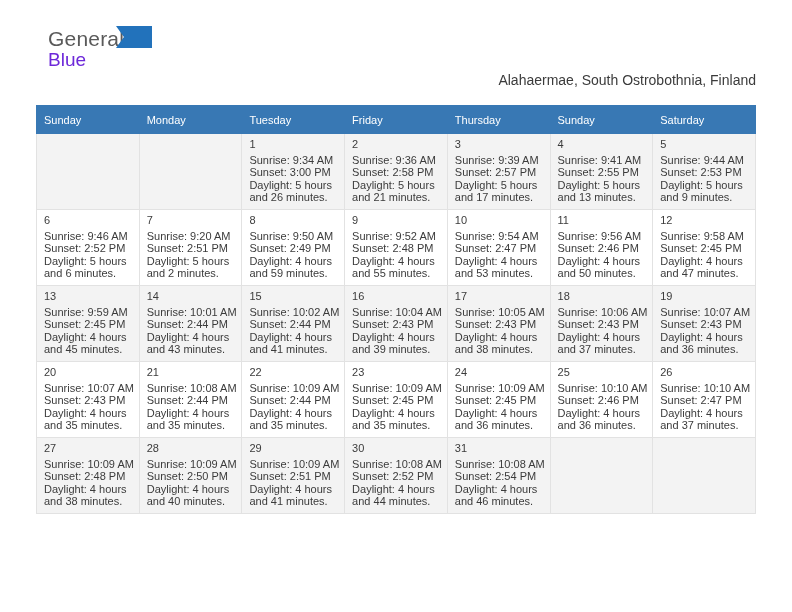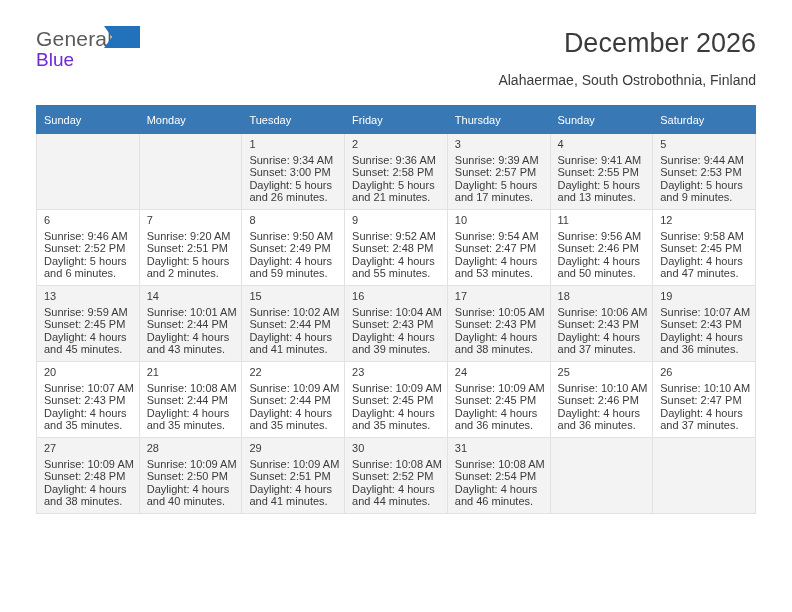--- a/index.html
+++ b/index.html
@@ -21,21 +21,21 @@
     box-sizing: border-box;
     padding: 0 36px;
   }
   
   .header {
     position: relative;
     height: 72px;
   }
   .logo {
     position: absolute;
-    left: 0;
+    left: 12px;
     top: 28px;
     width: 200px;
     height: 46px;
     line-height: 1;
   }
   .logo-general {
     font-size: 21px;
     color: #5a5a5a;
     letter-spacing: 0.2px;
   }
@@ -124,21 +124,20 @@
 <body>
 
 <div class="page">
 
   <div class="header">
     <div class="logo">
       <span class="logo-general">General</span>
       <span class="logo-flag"></span>
       <span class="logo-blue">Blue</span>
     </div>
-    <div class="title">December 2026</div>
     <div class="subtitle">Alahaermae, South Ostrobothnia, Finland</div>
   </div>
 
   <table class="calendar">
     <thead>
       <tr>
         <th>Sunday</th>
         <th>Monday</th>
         <th>Tuesday</th>
         <th>Friday</th>

